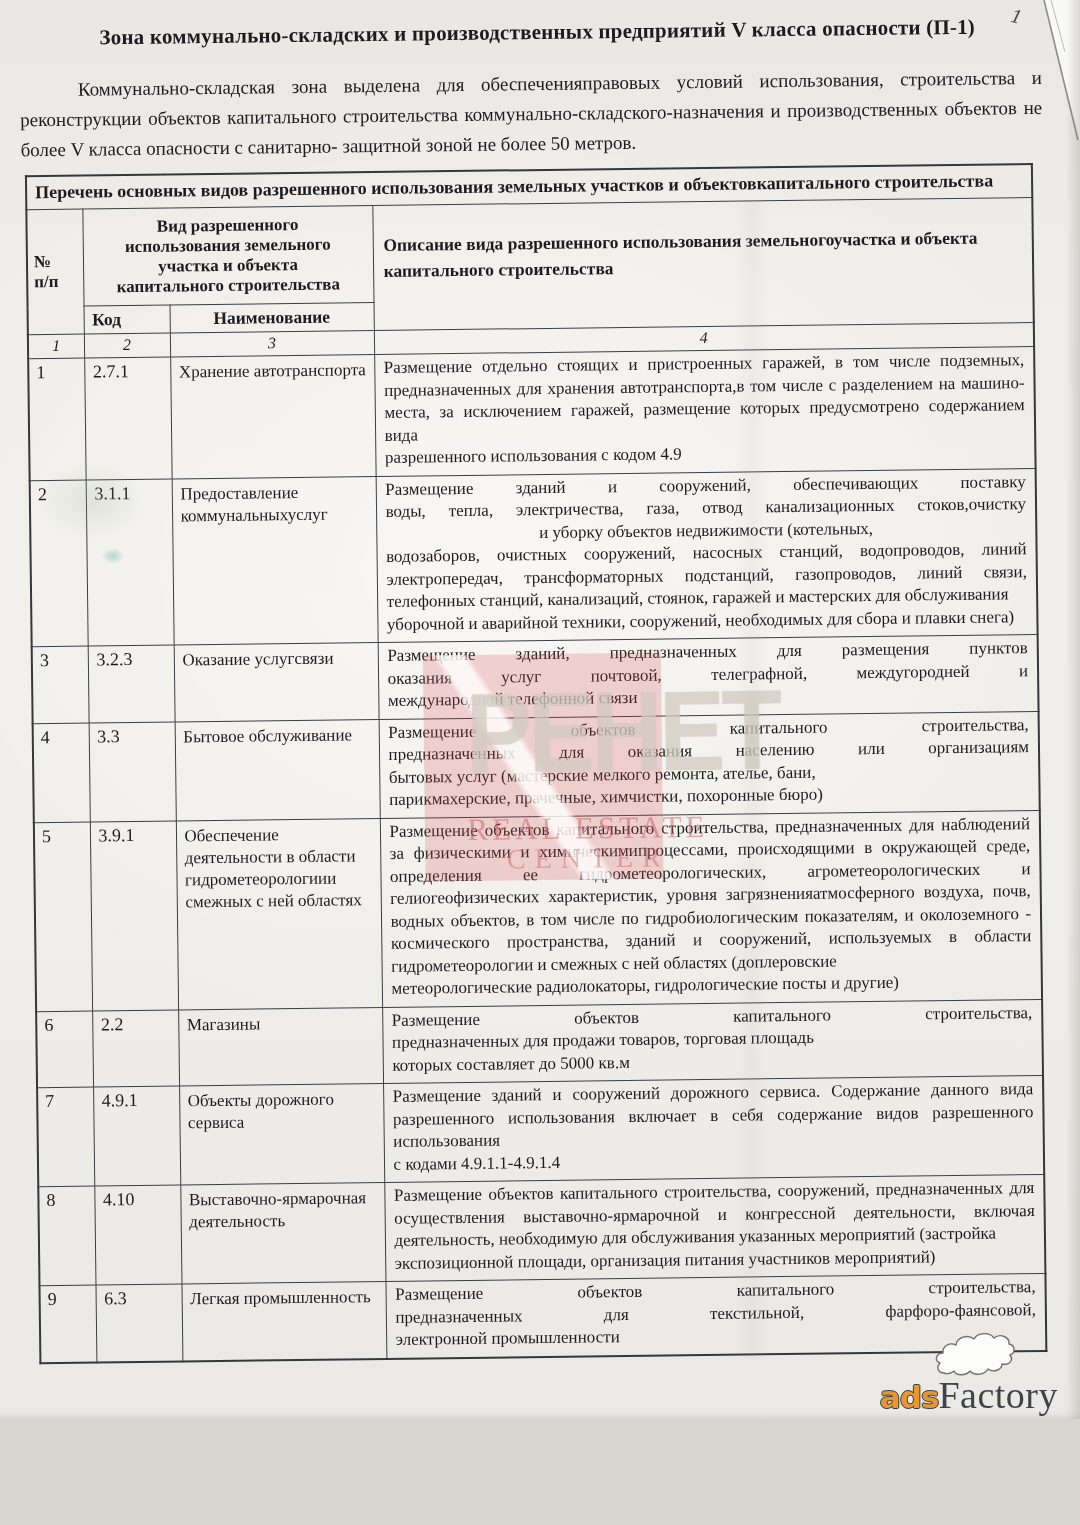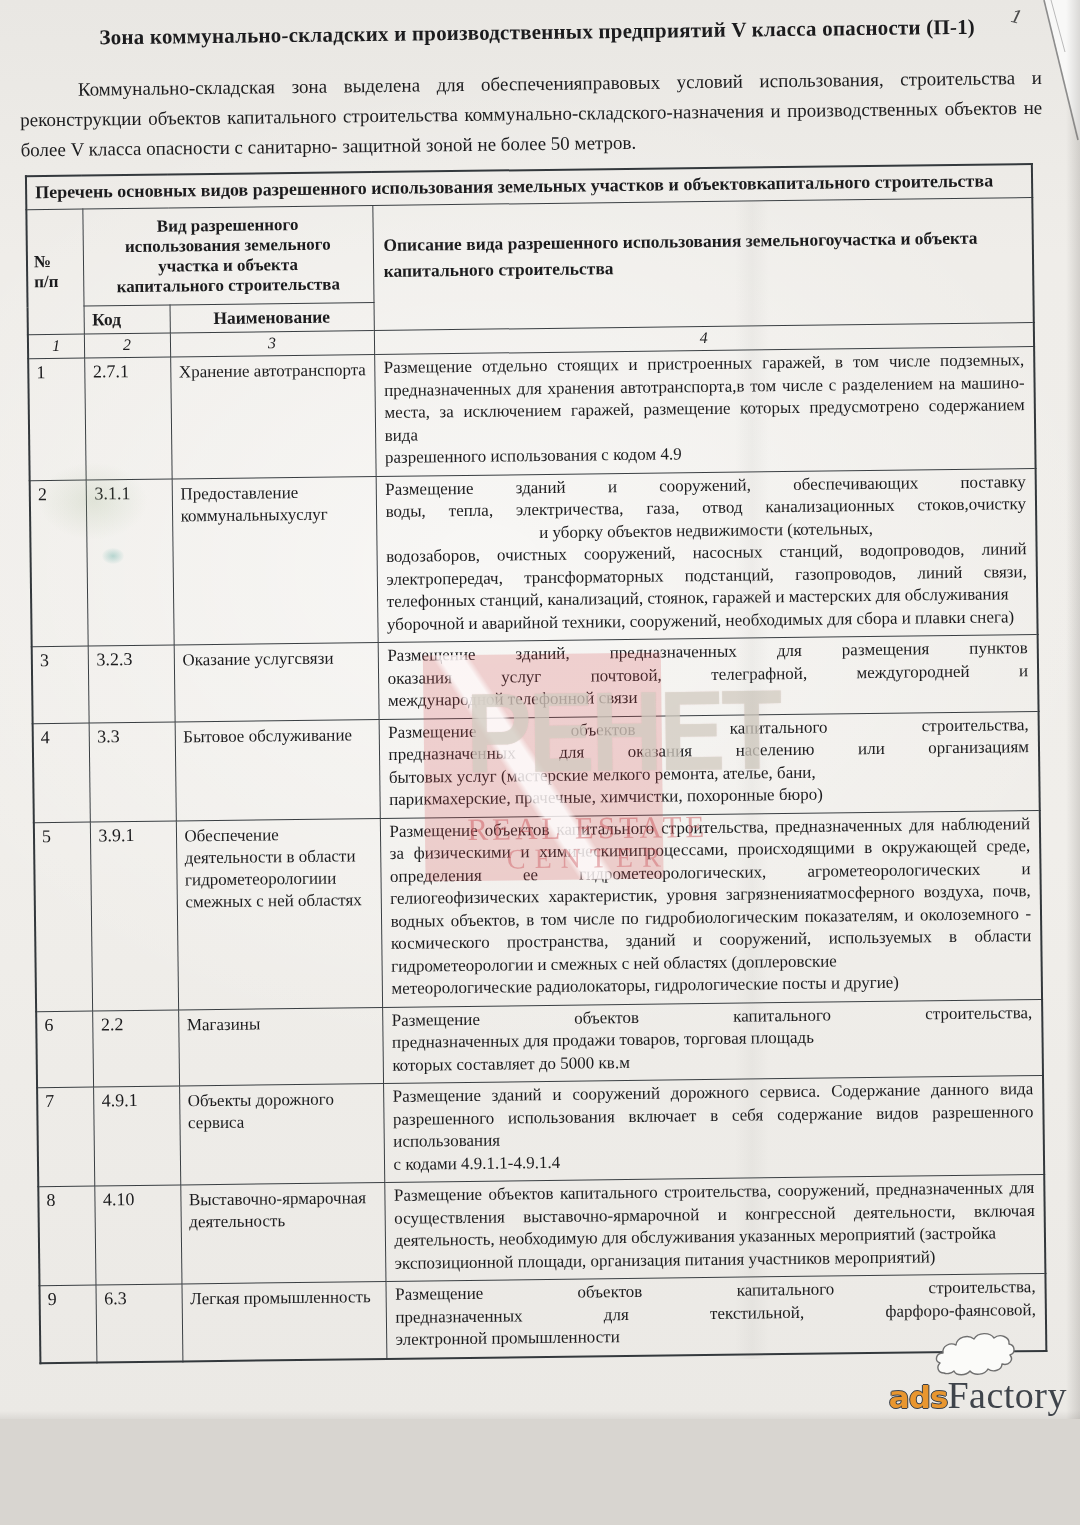--- a/index.html
+++ b/index.html
@@ -47,21 +47,21 @@
       letter-spacing:9px;color:rgba(202,84,90,0.42);}
 
   
   .corner-svg{position:absolute;right:0;top:0;}
   .corner-num{position:absolute;right:58px;top:6px;font-family:"DejaVu Serif",serif;font-style:italic;
       font-size:18px;color:#4c4c4c;transform:rotate(14deg);}
 
   
   .af{position:absolute;right:6px;bottom:2px;height:56px;}
   .af-cloud{position:absolute;right:58px;bottom:40px;}
-  .af-text{position:absolute;right:7px;bottom:0;white-space:nowrap;}
+  .af-text{position:absolute;right:16px;bottom:0;white-space:nowrap;}
   .af-ads{font-family:"DejaVu Sans",sans-serif;font-weight:bold;font-size:31px;letter-spacing:-1px;
       color:#e8962f;text-shadow:-1px 0 #39404a,1px 0 #39404a,0 -1px #39404a,0 1px #39404a;}
   .af-factory{font-family:"Liberation Serif",serif;font-size:38px;font-weight:500;color:#3f444b;letter-spacing:0.5px;}
 
   
   .shade-right{position:absolute;right:0;top:0;bottom:0;width:14px;
       background:linear-gradient(to right, rgba(0,0,0,0), rgba(110,105,100,0.22));}
   .shade-bottom{position:absolute;left:0;right:0;bottom:0;height:8px;
       background:linear-gradient(to bottom, rgba(0,0,0,0), rgba(110,105,100,0.12));}
   .smudge-green{position:absolute;left:38px;top:462px;width:110px;height:78px;border-radius:50%;

